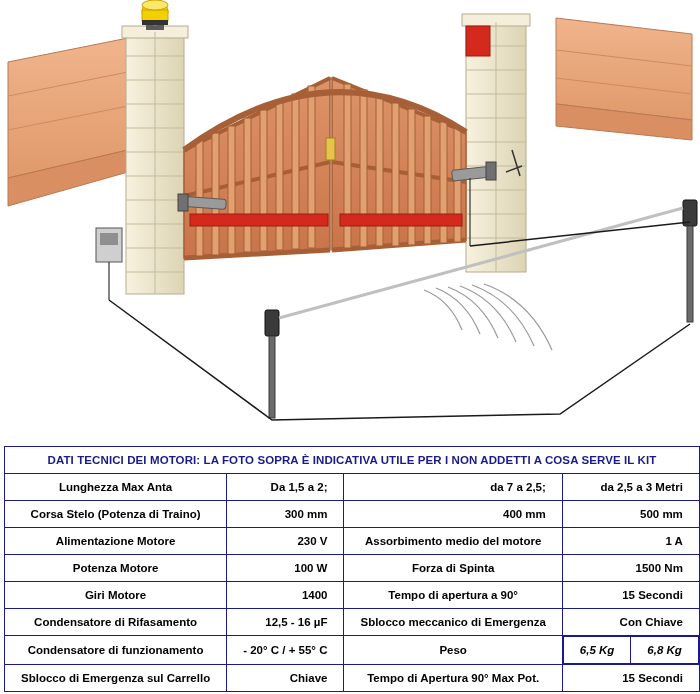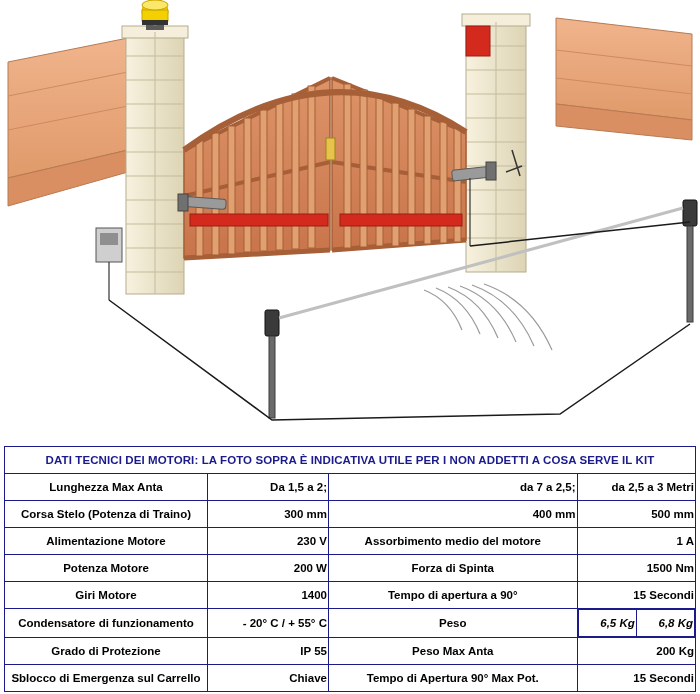--- a/index.html
+++ b/index.html
@@ -34,21 +34,21 @@
     top: 446px;
     width: 692px;
     border-collapse: collapse;
     border: 1px solid #1a1a8c;
     font-size: 11.5px;
     color: #000000;
     background: #ffffff;
   }
   #tech-table td {
     border: 1px solid #1a1a8c;
-    padding: 3px 1px;
+    padding: 3px 16px;
     height: 20px;
     line-height: 14px;
     white-space: nowrap;
   }
   .hdr-row td {
     text-align: center;
     color: #1a1a8c;
     font-weight: bold;
     font-size: 11.5px;
     letter-spacing: 0.1px;
@@ -276,55 +276,55 @@
 
     <tr>
       <td class="lbl">Alimentazione Motore</td>
       <td class="ctr-b">230 V</td>
       <td class="lbl2">Assorbimento medio del motore</td>
       <td class="ctr-b">1 A</td>
     </tr>
 
     <tr>
       <td class="lbl">Potenza Motore</td>
-      <td class="ctr-b">200 W</td>
+      <td class="ctr-b">100 W</td>
       <td class="lbl2">Forza di Spinta</td>
       <td class="ctr-b">1500 Nm</td>
     </tr>
 
     <tr>
       <td class="lbl">Giri Motore</td>
       <td class="ctr-b">1400</td>
       <td class="lbl2">Tempo di apertura a 90°</td>
       <td class="ctr-b">15 Secondi</td>
     </tr>
 
+    <tr>
+      <td class="lbl">Condensatore di Rifasamento</td>
+      <td class="ctr-b">12,5 - 16 µF</td>
+      <td class="lbl2">Sblocco meccanico di Emergenza</td>
+      <td class="ctr-b">Con Chiave</td>
+    </tr>
 
     <tr>
       <td class="lbl">Condensatore di funzionamento</td>
       <td class="ctr-b">- 20° C / + 55° C</td>
       <td class="lbl2">Peso</td>
       <td class="sub-split">
         <table>
           <tbody>
                 <tr>
             <td>6,5 Kg</td>
             <td>6,8 Kg</td>
           </tr>
         </tbody>
             </table>
       </td>
     </tr>
 
-    <tr>
-      <td class="lbl">Grado di Protezione</td>
-      <td class="ctr-b">IP 55</td>
-      <td class="lbl2">Peso Max Anta</td>
-      <td class="ctr-b">200 Kg</td>
-    </tr>
 
     <tr>
       <td class="lbl">Sblocco di Emergenza sul Carrello</td>
       <td class="ctr-b">Chiave</td>
       <td class="lbl2">Tempo di Apertura 90° Max Pot.</td>
       <td class="ctr-b">15 Secondi</td>
     </tr>
   </tbody>
     </table>
 

